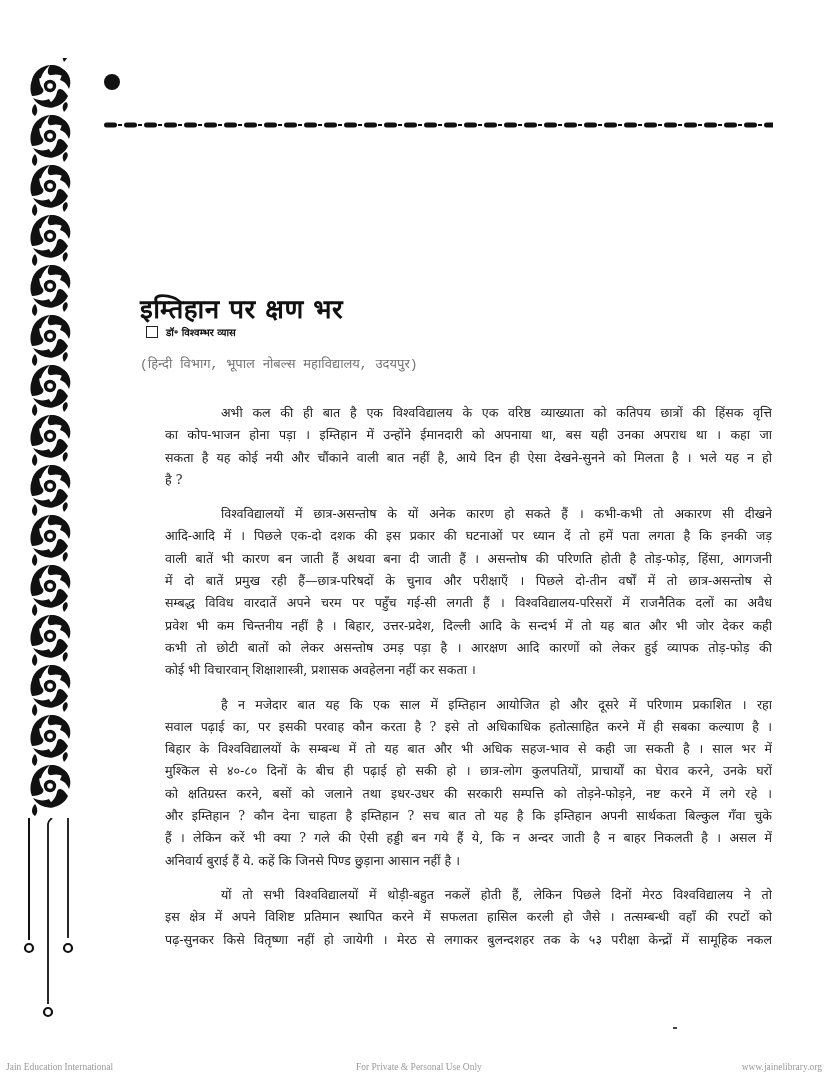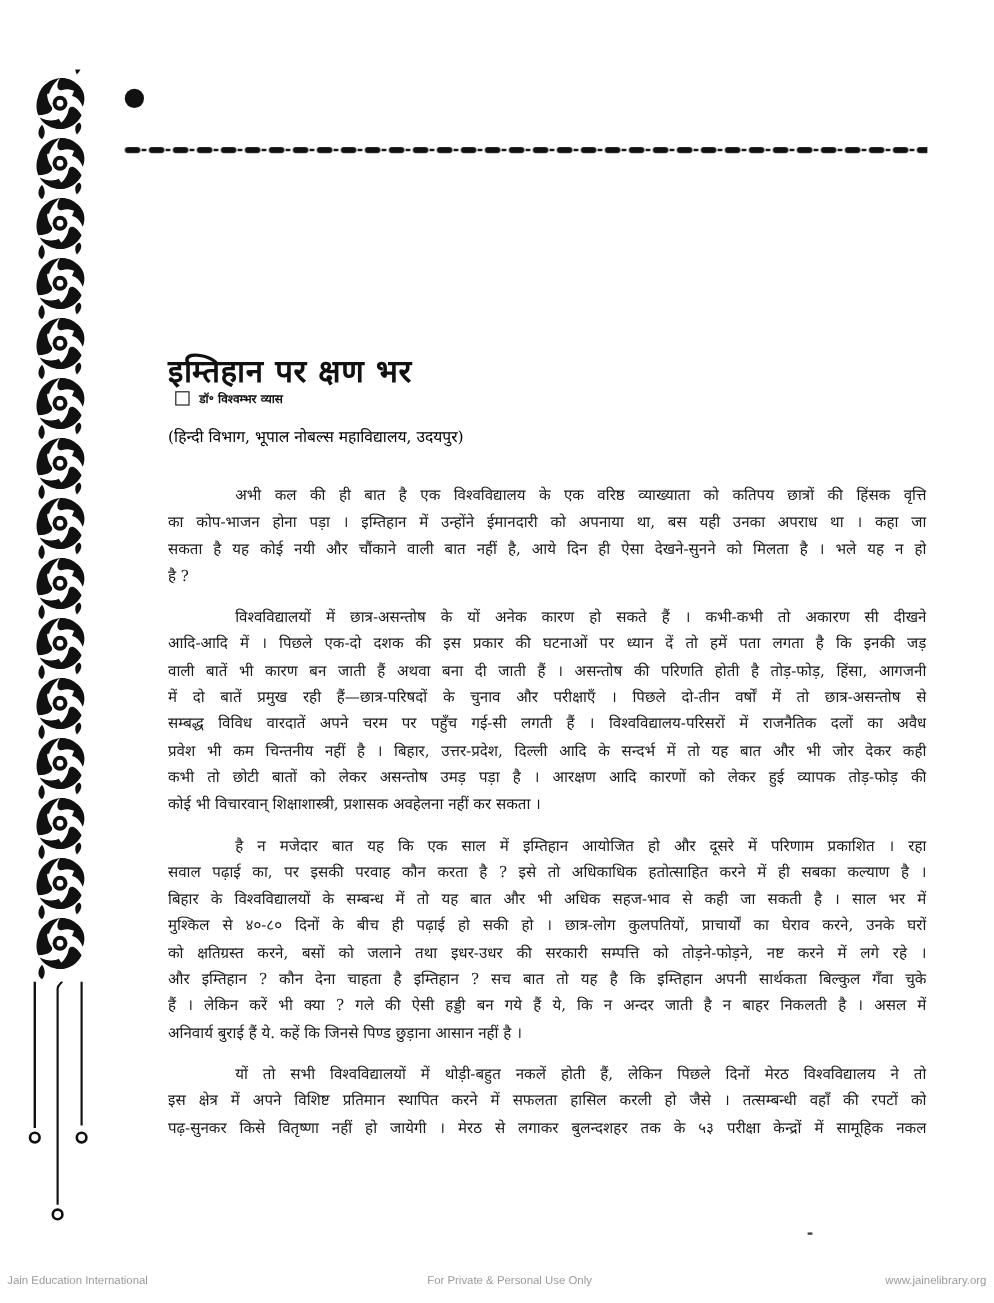--- a/index.html
+++ b/index.html
@@ -75,48 +75,49 @@
     display: inline-block;
     width: 10px;
     height: 10px;
     border: 1.3px solid #222;
   }
   .affiliation {
     position: absolute;
     left: 140px;
     top: 354px;
     font-size: 13px;
-    color: #000000;
+    color: #737373;
+    font-family: Liberation Mono, monospace;
   }
   
   .body-text {
     position: absolute;
     left: 140px;
     top: 402px;
     width: 632px;
     font-size: 12.6px;
     line-height: 22.3px;
     color: #1a1a1a;
   }
   .para {
     margin: 0 0 12px 0;
     text-indent: 56px;
     text-align: justify;
   }
-  .para .line { display: block; text-indent: 0; text-align: justify; text-align-last: justify; white-space: nowrap; overflow: hidden; }
+  .para .line { display: block; text-indent: 0; text-align: justify; text-align-last: justify; white-space: nowrap; overflow: hidden; margin-left: 25px; }
   .para .line.first { padding-left: 56px; }
   .para .line.last { text-align-last: left; }
   
   .footer {
     position: absolute;
     left: 0;
     top: 1062px;
     width: 828px;
     height: 14px;
-    font-family: Liberation Sans, sans-serif;
+    font-family: Liberation Serif, serif;
     font-size: 9.5px;
     color: #9a9a9a;
   }
   .footer span { position: absolute; top: 0; }
   .footer .f-left { left: 6px; }
   .footer .f-center { left: 356px; }
   .footer .f-right { right: 6px; }
   .stray-mark {
     position: absolute;
     left: 673px;

